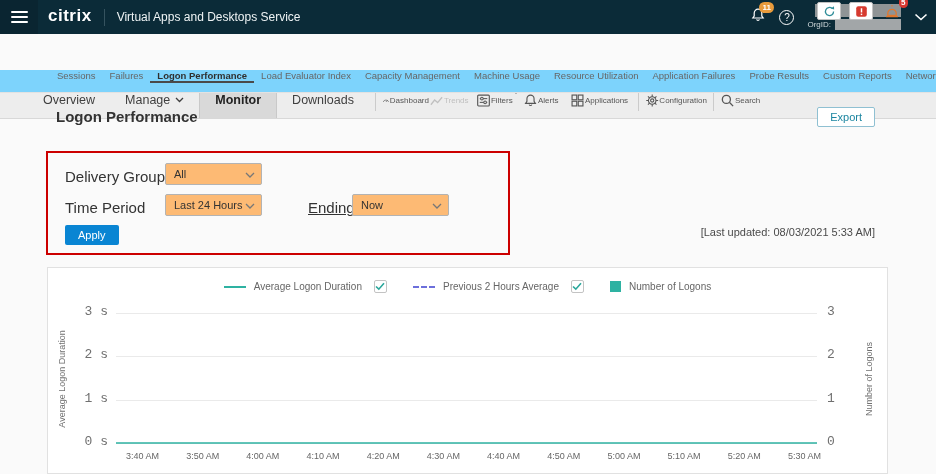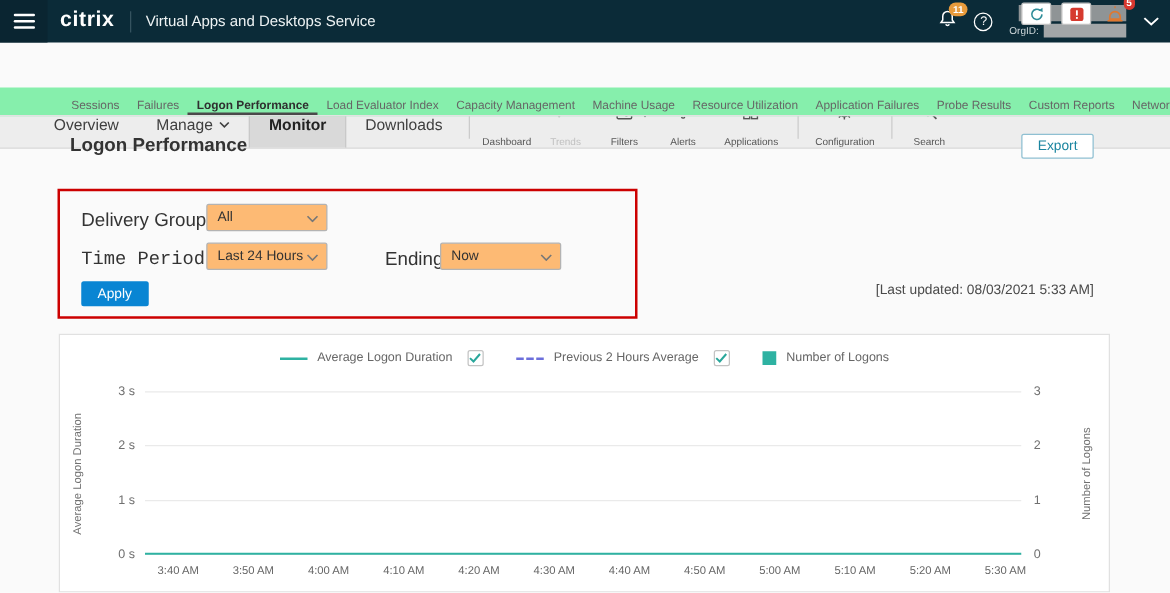--- a/index.html
+++ b/index.html
@@ -32,31 +32,31 @@
   
   .navbar { position:absolute; top:34px; left:0; right:0; height:36px; background:#ededed;
             display:flex; align-items:stretch; box-shadow:0 1px 0 #d8d8d8;margin-top:48px; }
   .nav-left { display:flex; align-items:stretch; padding-left:28px; }
   .nav-item { display:flex; align-items:center; gap:5px; padding:0 15px; font-size:12.5px;
               color:#3f3f3f; cursor:pointer; }
   .nav-item.active { background:#d9d9d9; border-left:1px solid #c9c9c9; border-right:1px solid #c9c9c9;
                      font-weight:bold; color:#222; }
   .nav-sep { width:1px; background:#cbcbcb; margin:7px 6px; }
   .tools { display:flex; align-items:stretch; }
-  .tool { width:47px; display:flex; flex-direction:column; align-items:center; justify-content:space-between;
+  .tool { width:47px; display:flex; flex-direction:row; align-items:center; justify-content:flex-start;
           gap:0; color:#555; cursor:pointer; position:relative; }
   .tool.wide { width:62px; }
   .tool .ticon { width:15px; height:15px; }
   .tool .tlabel { font-size:8px; }
   .tool.disabled { color:#c0c0c0; cursor:default; }
   .filters-caret { position:absolute; right:4px; top:8px; }
 
   
-  .subnav { position:absolute; top:70px; left:0; right:0; height:23px; background:#86efac;
-            border-bottom:1px solid #e2e2e2; display:flex; align-items:flex-end; padding-left:50px; }
+  .subnav { position:absolute; top:70px; left:0; right:0; height:23px; background:#7dd3fc;
+            border-bottom:1px solid #e2e2e2; display:flex; align-items:flex-start; padding-left:50px; }
   .subtab { display:flex; align-items:center; padding:0 7px; font-size:9.5px; color:#666;
             cursor:pointer; border-bottom:2px solid transparent; white-space:nowrap; }
   .subtab.active { color:#2f2f2f; font-weight:bold; border-bottom-color:#4a4a4a; }
   .subnav-actions { position:absolute; right:36px; top:2px; display:flex; align-items:center; gap:8px; }
   .icon-btn { width:24px; height:18px; border:1px solid #c3c3c3; background:#fff; border-radius:2px;
               display:flex; align-items:center; justify-content:center; cursor:pointer; padding:0; }
   .icon-btn svg { width:13px; height:13px; }
   .alarm-wrap { position:relative; cursor:pointer; margin-left:3px; display:flex; }
   .alarm-wrap > svg { width:16px; height:16px; }
   .badge-red { position:absolute; top:-6px; right:-8px; background:#d8372f; color:#fff; font-size:8px;
@@ -66,22 +66,22 @@
   
   .page-title { position:absolute; left:56px; top:108px; font-size:15px; font-weight:bold; color:#333; }
   .export-btn { position:absolute; right:61px; top:107px; padding:3px 12px; font-size:11px; color:#1b85a0;
                 background:#fff; border:1px solid #8fc0d2; border-radius:2px; cursor:pointer; }
 
   
   .annotation { position:absolute; left:46px; top:151px; width:464px; height:104px;
                 border:2px solid #cc0000; pointer-events:none; }
   .flabel { position:absolute; font-size:15px; color:#333; }
   .lbl-dg { left:65px; top:168px; }
-  .lbl-tp { left:65px; top:199px;font-family:Liberation Mono, monospace; }
-  .lbl-end { left:308px; top:199px; }
+  .lbl-tp { left:65px; top:199px; }
+  .lbl-end { left:308px; top:199px;text-decoration:underline; }
   .select { position:absolute; width:97px; height:22px; background:#fdba74; border:1px solid #b3b3b3;
             border-radius:2px; font-size:11px; color:#333; display:flex; align-items:center;
             padding:0 18px 0 8px; cursor:pointer; }
   .sel-dg { left:165px; top:163px; }
   .sel-tp { left:165px; top:194px; }
   .sel-end { left:352px; top:194px; }
   .select svg { position:absolute; right:6px; top:8px; }
   .apply-btn { position:absolute; left:65px; top:225px; padding:4px 13px; background:#0985d3; color:#fff;
                border:none; border-radius:2px; font-size:11px; cursor:pointer; }
   .last-updated { position:absolute; right:61px; top:226px; font-size:11px; color:#4a4a4a; }
@@ -91,21 +91,21 @@
                 border:1px solid #e1e1e1; }
   .legend { position:absolute; top:12px; left:0; right:0; display:flex; justify-content:center;
             align-items:center; gap:26px; }
   .legend-item { display:flex; align-items:center; gap:8px; font-size:10px; color:#666; }
   .swatch-line { width:22px; height:0; border-top:2px solid #2eb2a2; }
   .swatch-square { width:11px; height:11px; background:#2eb2a2; }
   .checkbox { width:13px; height:13px; border:1px solid #c3c3c3; border-radius:2px; background:#fff;
               display:flex; align-items:center; justify-content:center; cursor:pointer; margin-left:4px; }
   .plot { position:absolute; left:68px; top:46px; width:701px; height:130px; }
   .gridline { position:absolute; left:0; right:0; height:1px; background:#eaeaea; }
-  .ytick { position:absolute; font-size:10px; color:#707070; }
+  .ytick { position:absolute; font-size:13px; color:#707070;font-family:Liberation Mono, monospace; }
   .ytick.left { left:-40px; width:32px; text-align:right; }
   .ytick.right { left:calc(100% + 10px); }
   .series-svg { position:absolute; left:0; top:0; width:100%; height:100%; overflow:visible; z-index:2; }
   .xlabels { position:absolute; left:78px; right:66px; top:183px; display:flex;
              justify-content:space-between; font-size:9px; color:#666; }
   .xlabels span { white-space:nowrap; }
   .yaxis-label { position:absolute; top:46px; height:130px; width:16px; display:flex;
                  align-items:center; justify-content:center; }
   .yaxis-label span { transform:rotate(-90deg); white-space:nowrap; font-size:9px; color:#707070; }
   .yaxis-left { left:6px; } .yaxis-right { right:10px; }

